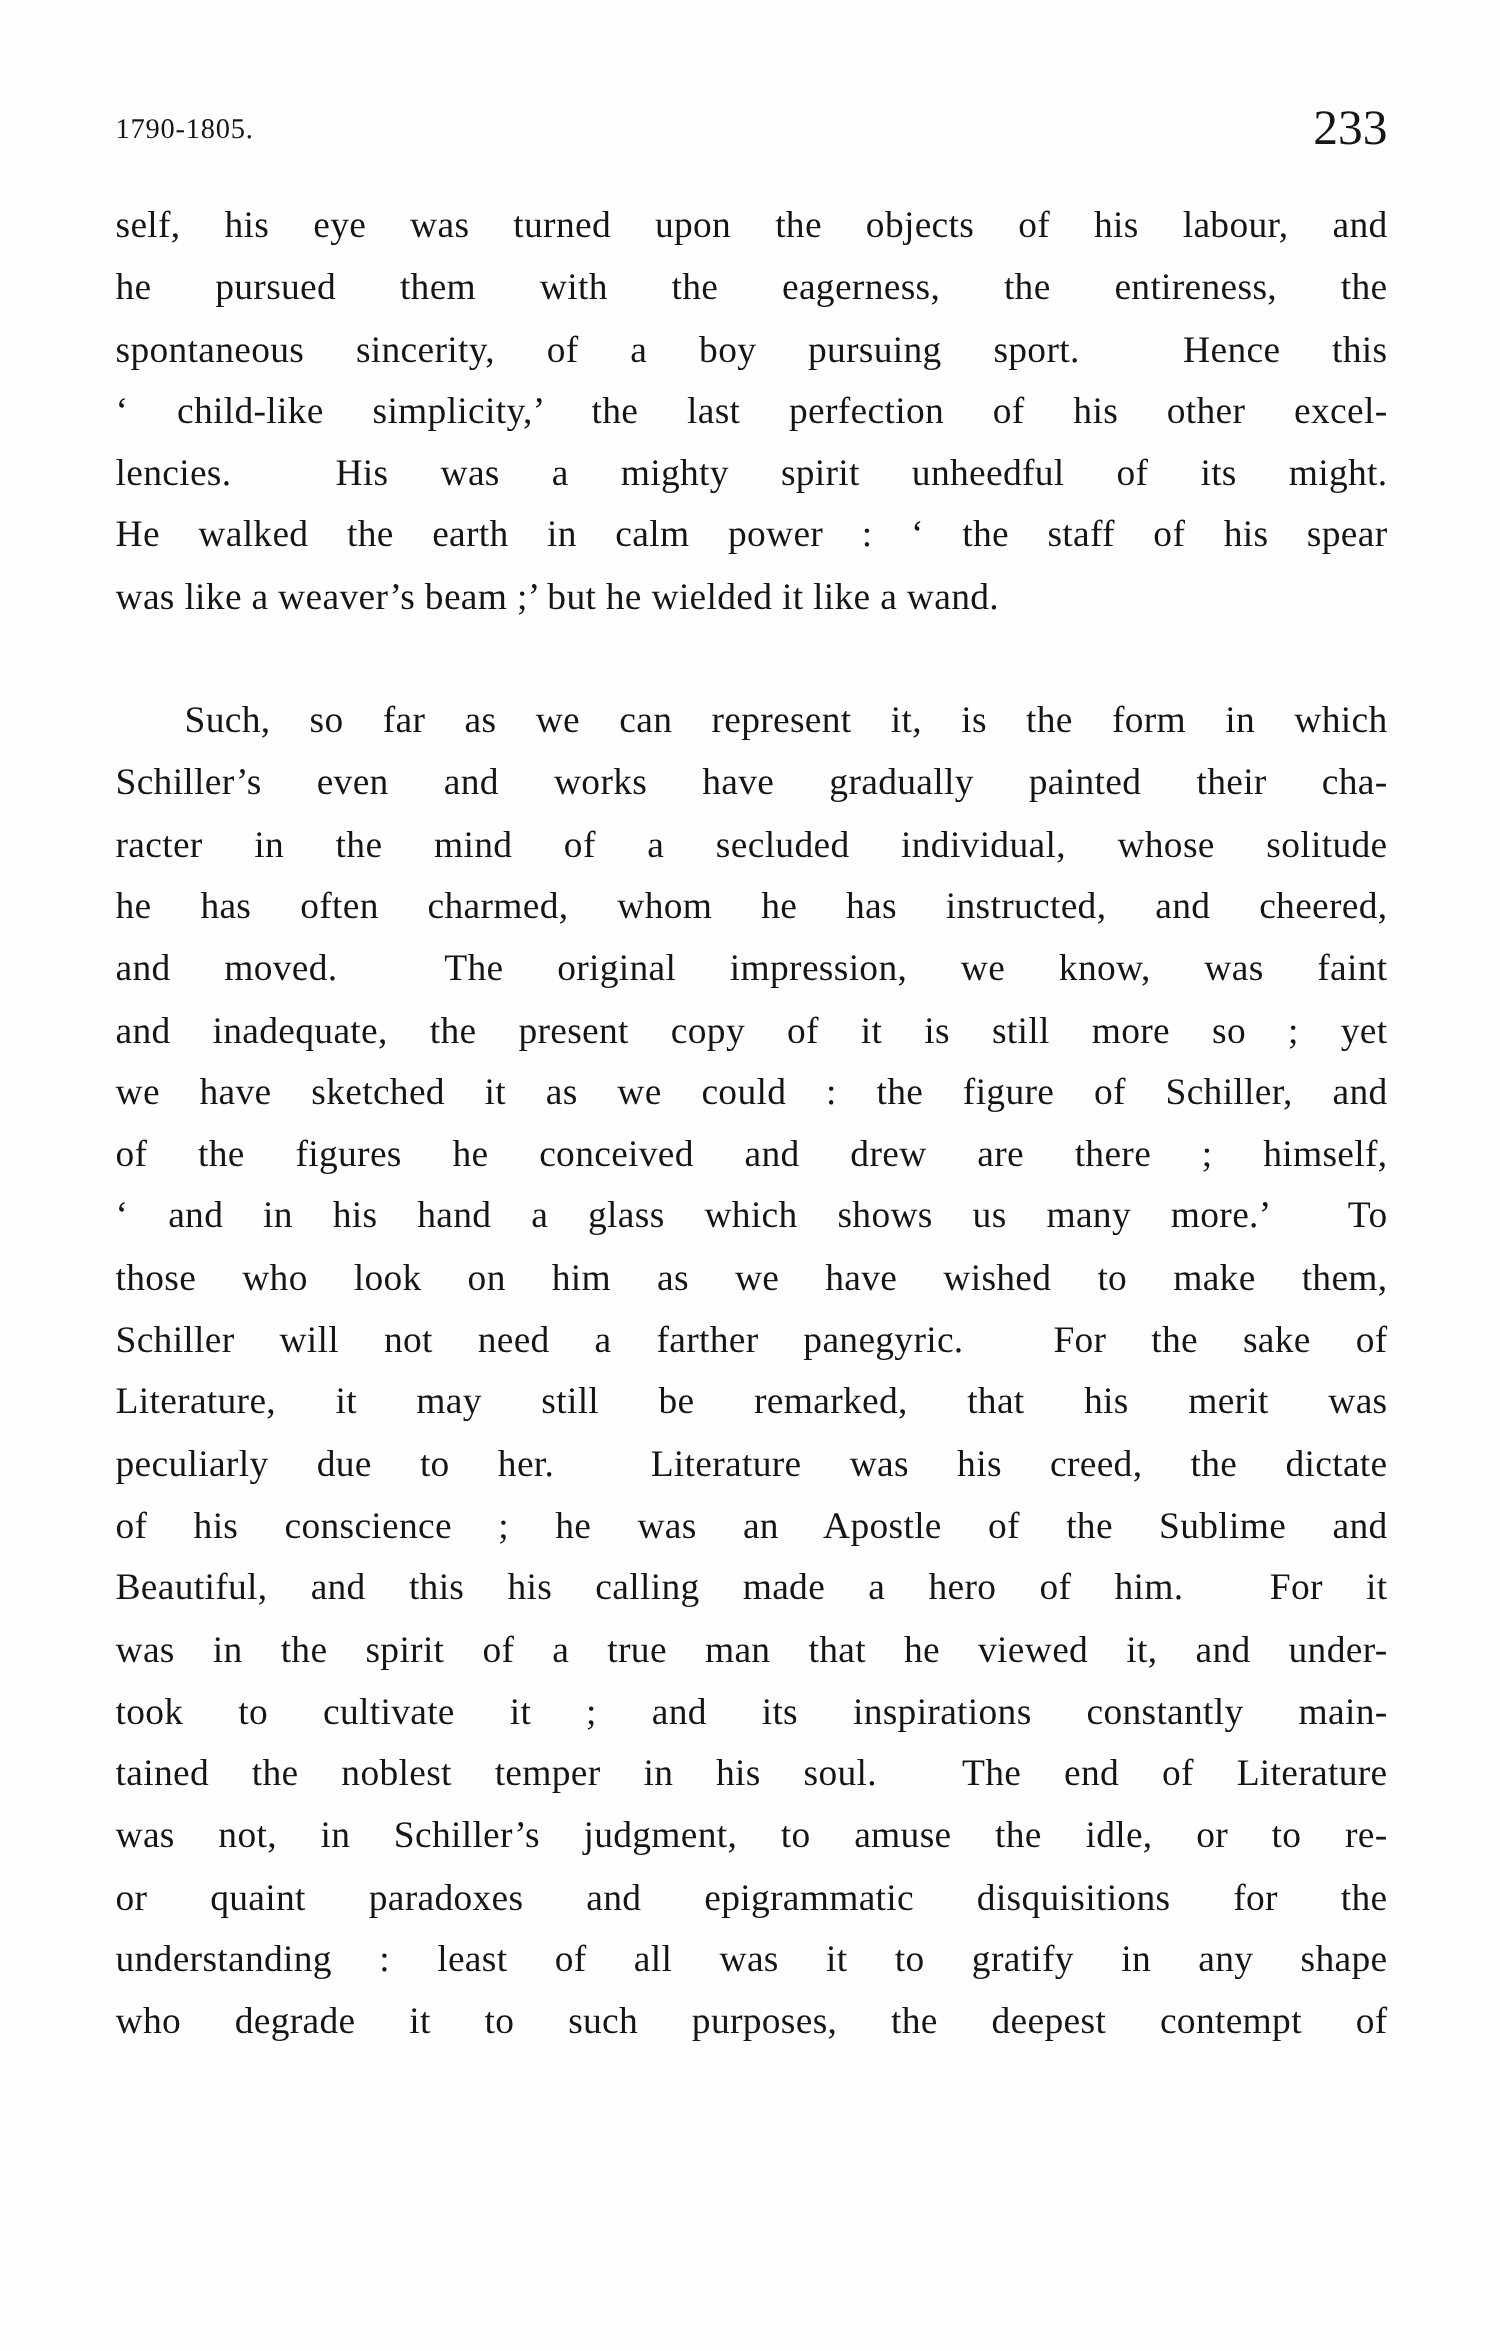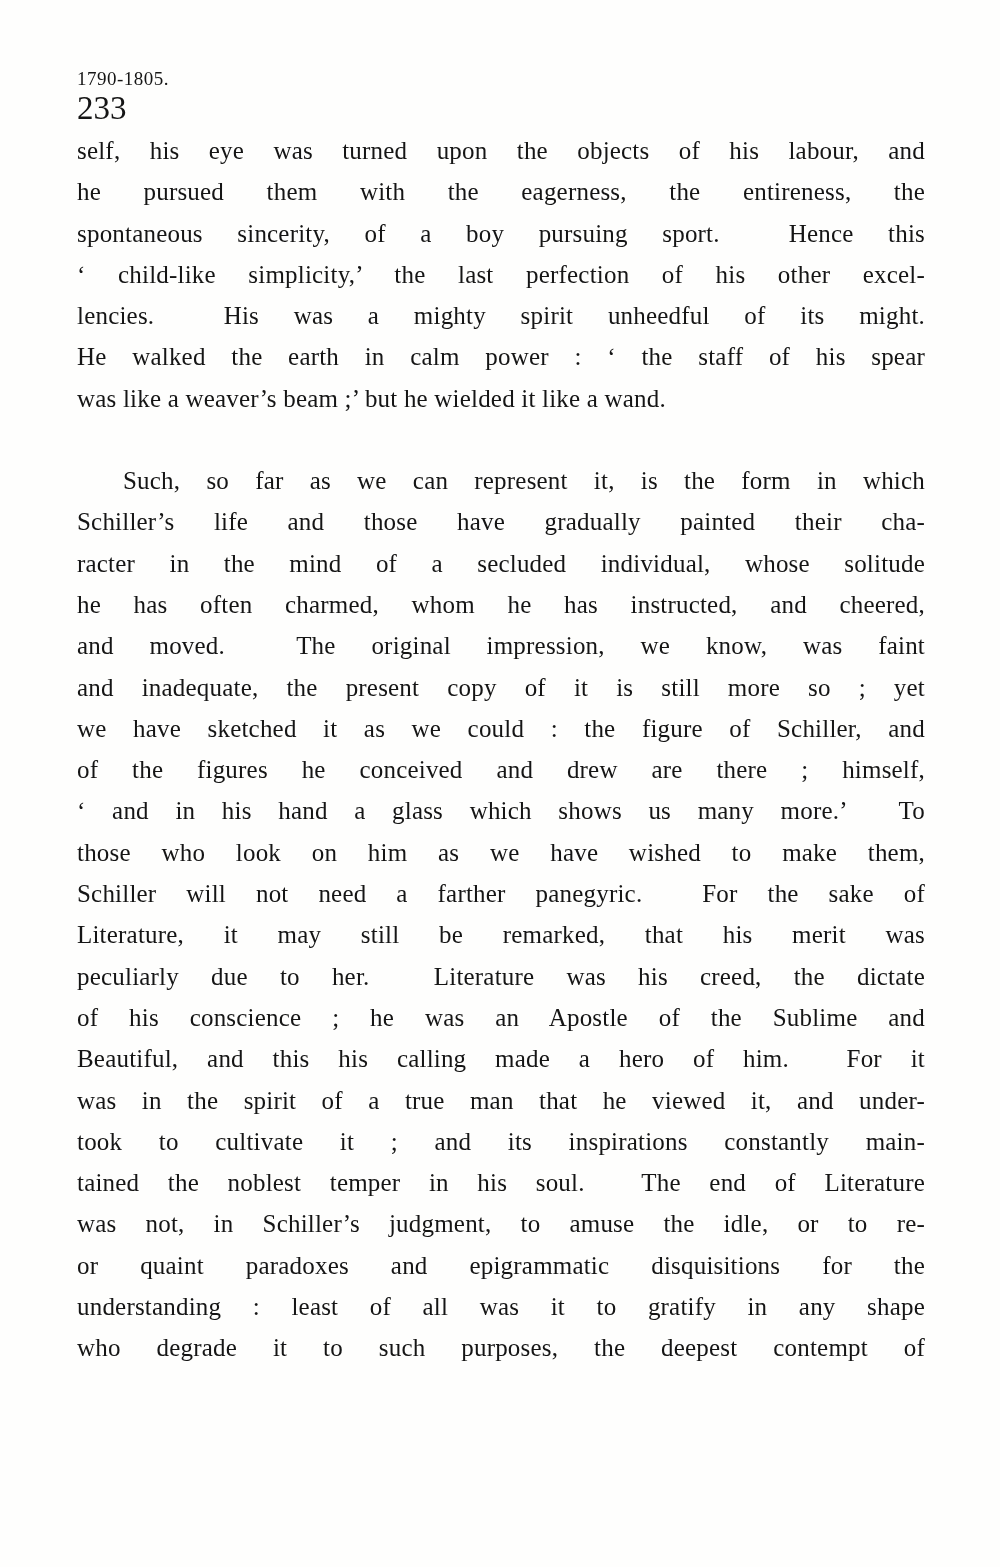--- a/index.html
+++ b/index.html
@@ -15,22 +15,21 @@
     color: #151515;
     font-family: "Liberation Serif", "DejaVu Serif", serif;
     overflow: hidden;
   }
   .running-header {
     position: absolute;
     top: 68px;
     left: 77px;
     width: 848px;
     display: flex;
-    align-items: flex-start;
-    flex-direction: column;
+    align-items: center;
   }
   .running-header .h-left {
     flex: 1;
     text-align: left;
     font-size: 19px;
     letter-spacing: 0.5px;
   }
   .running-header .h-center {
     flex: 1.4;
     text-align: center;
@@ -88,21 +87,21 @@
       <div class="line">he pursued them with the eagerness, the entireness, the</div>
       <div class="line">spontaneous sincerity, of a boy pursuing sport.  Hence this</div>
       <div class="line">‘ child-like simplicity,’ the last perfection of his other excel-</div>
       <div class="line">lencies.  His was a mighty spirit unheedful of its might.</div>
       <div class="line">He walked the earth in calm power : ‘ the staff of his spear</div>
       <div class="line natural">was like a weaver’s beam ;’ but he wielded it like a wand.</div>
     </div>
 
     <div class="paragraph">
       <div class="line indent">Such, so far as we can represent it, is the form in which</div>
-      <div class="line">Schiller’s life and those have gradually painted their cha-</div>
+      <div class="line">Schiller’s even and works have gradually painted their cha-</div>
       <div class="line">racter in the mind of a secluded individual, whose solitude</div>
       <div class="line">he has often charmed, whom he has instructed, and cheered,</div>
       <div class="line">and moved.  The original impression, we know, was faint</div>
       <div class="line">and inadequate, the present copy of it is still more so ; yet</div>
       <div class="line">we have sketched it as we could : the figure of Schiller, and</div>
       <div class="line">of the figures he conceived and drew are there ; himself,</div>
       <div class="line">‘ and in his hand a glass which shows us many more.’  To</div>
       <div class="line">those who look on him as we have wished to make them,</div>
       <div class="line">Schiller will not need a farther panegyric.  For the sake of</div>
       <div class="line">Literature, it may still be remarked, that his merit was</div>

